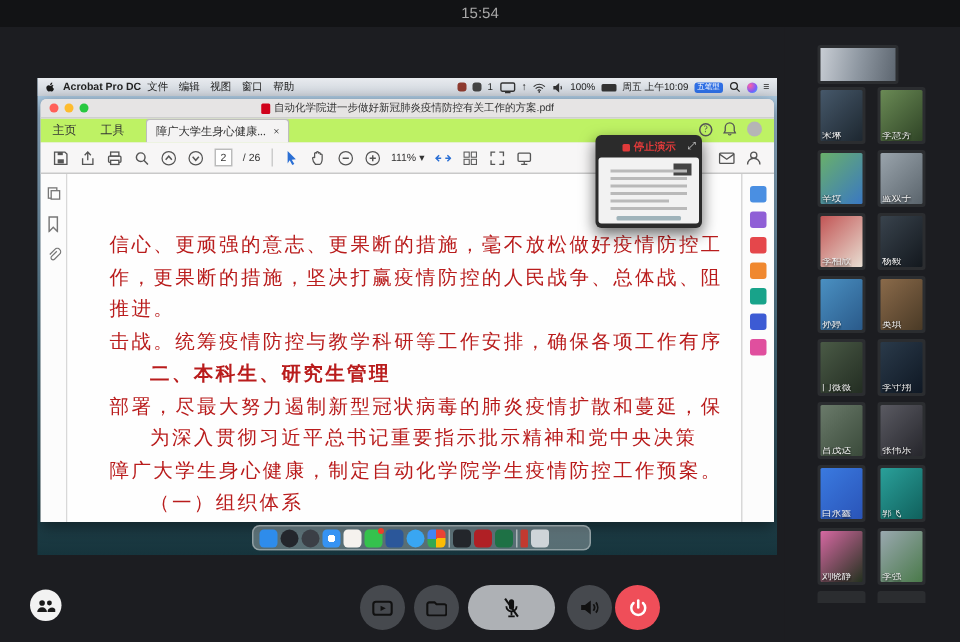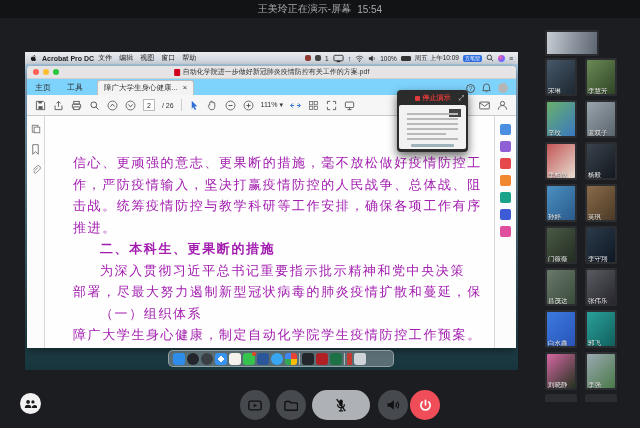--- a/index.html
+++ b/index.html
@@ -35,21 +35,21 @@
     display:flex; flex-direction:column; overflow:hidden; }
   .titlebar { height:13px; background:#e6e4e4; border-bottom:1px solid #cfcfcf;
     display:flex; align-items:center; position:relative; }
   .lights { display:flex; gap:4px; margin-left:6px; }
   .light { width:6px; height:6px; border-radius:50%; }
   .l-red{background:#ff5f57}.l-yel{background:#febc2e}.l-grn{background:#28c840}
   .wtitle { position:absolute; left:50%; transform:translateX(-50%); display:flex; align-items:center;
     gap:3px; font-size:7px; color:#333; white-space:nowrap; }
   .pdfchip { width:6px; height:7px; background:#d0021b; border-radius:1px; }
 
-  .tabrow { height:16px; background:#7dd3fc; display:flex; align-items:flex-end; font-size:8px; color:#333; }
+  .tabrow { height:16px; background:#bef264; display:flex; font-size:8px; color:#333;font-family:Liberation Serif, serif; }
   .tabbtn { padding:0 8px; line-height:15px; }
   .doctab { background:#f4f3f3; border:1px solid #bdbdbd; border-bottom:none; border-radius:3px 3px 0 0;
     margin-left:6px; padding:0 6px; line-height:14px; display:flex; gap:5px; align-items:center;
     font-size:7.5px; max-width:120px; white-space:nowrap; }
   .tab-right { margin-left:auto; display:flex; align-items:center; gap:7px; margin-right:8px; padding-bottom:2px; }
   .helpc { width:9px; height:9px; border:1px solid #555; border-radius:50%; font-size:6.5px;
     display:flex; align-items:center; justify-content:center; color:#555; }
   .avatarc { width:10px; height:10px; border-radius:50%; background:#b5b5b5; }
 
   .toolbar { height:21px; background:#f7f6f6; border-bottom:1px solid #c9c9c9;
@@ -63,21 +63,21 @@
 
   .wbody { flex:1; display:flex; overflow:hidden; }
   .leftrail { width:18px; background:#fcfcfc; border-right:1px solid #d8d8d8;
     display:flex; flex-direction:column; align-items:center; gap:10px; padding-top:8px; }
   .main { flex:1; background:#fefefe; position:relative; overflow:hidden; }
   .rightrail { width:22px; background:#fcfcfc; border-left:1px solid #d8d8d8;
     display:flex; flex-direction:column; align-items:center; gap:6px; padding-top:8px; }
   .rtool { width:11px; height:11px; border-radius:2px; }
 
   .docpage { position:absolute; inset:0; background:#fefefe; padding:36px 28px 0 28px;
-    font-family:"Liberation Serif", serif; color:#a21caf; }
+    font-family:"Liberation Serif", serif; color:#b91c1c; }
   .dline { font-size:13px; letter-spacing:1.6px; line-height:21.5px; white-space:nowrap; }
   .dline.heading { font-weight:bold; padding-left:27px; }
   .dline.indent { padding-left:27px; }
   .dline.sub { padding-left:27px; }
 
   
   .dock { position:absolute; left:143px; bottom:3px; width:226px; height:17px;
     background:rgba(255,255,255,.28); border:1px solid rgba(255,255,255,.35); border-radius:5px;
     display:flex; align-items:center; gap:2px; padding:0 4px; }
   .dicon { width:12px; height:12px; border-radius:3px; position:relative; flex:0 0 auto; }
@@ -127,21 +127,20 @@
   .micpill { position:absolute; top:390px; left:312px; width:58px; height:30px; border-radius:15px;
     background:#aeb1b5; display:flex; align-items:center; justify-content:center; }
   .endbtn { background:#ef4e59; }
 </style>
 </head>
 <body>
 
 <div id="app">
 
   <div class="topbar">
-    <span>王美玲正在演示-屏幕</span>
     <span>15:54</span>
   </div>
 
   <div class="screen">
 
     <div class="menubar">
       <svg width="7" height="8" viewBox="0 0 16 16">
           <path fill="#1a1a1a" d="M11 1c-1 .1-2 .7-2.5 1.5-.5.7-.9 1.7-.7 2.6 1 0 2-.6 2.6-1.4.5-.7.9-1.7.6-2.7zM11.3 5.4c-1.4 0-2 .8-2.9.8-.9 0-1.9-.8-3-.8C3.9 5.4 2 6.7 2 9.3c0 2.6 1.9 5.6 3.4 5.6.9 0 1.2-.6 2.5-.6s1.6.6 2.5.6c1.5 0 3.2-3 3.2-4.3-1.2-.6-2-1.6-2-2.9 0-1.1.6-1.9 1.4-2.4-.6-.6-1.2-.9-1.7-.9z"></path>
         </svg>
       <span class="appname">Acrobat Pro DC</span>
@@ -299,28 +298,28 @@
           <svg width="10" height="10" viewBox="0 0 16 16">
               <path d="M11 4 5.5 9.5a2 2 0 1 0 3 3L14 7a3.5 3.5 0 0 0-5-5L3.5 7.5" fill="none" stroke="#777" stroke-width="1.3"></path>
             </svg>
         </div>
 
         <div class="main">
           <div class="docpage">
             <div>
 
             <div class="dline body">信心、更顽强的意志、更果断的措施，毫不放松做好疫情防控工</div>
-                <div class="dline body">作，严防疫情输入，坚决打赢疫情防控的人民战争、总体战、阻</div>
+                <div class="dline body">作，更果断的措施，坚决打赢疫情防控的人民战争、总体战、阻</div>
+                <div class="dline body">推进。</div>
                 <div class="dline body">击战。统筹疫情防控与教学科研等工作安排，确保各项工作有序</div>
-                <div class="dline body">推进。</div>
-                <div class="dline heading">二、本科生、更果断的措施</div>
+                <div class="dline heading">二、本科生、研究生管理</div>
+                <div class="dline body">部署，尽最大努力遏制新型冠状病毒的肺炎疫情扩散和蔓延，保</div>
                 <div class="dline indent">为深入贯彻习近平总书记重要指示批示精神和党中央决策</div>
-                <div class="dline body">部署，尽最大努力遏制新型冠状病毒的肺炎疫情扩散和蔓延，保</div>
+                <div class="dline body">障广大学生身心健康，制定自动化学院学生疫情防控工作预案。</div>
                 <div class="dline sub">（一）组织体系</div>
-                <div class="dline body">障广大学生身心健康，制定自动化学院学生疫情防控工作预案。</div>
               </div>
           </div>
         </div>
 
         <div class="rightrail">
 
         <span class="rtool" style="background: rgb(74, 143, 226);"></span>
             <span class="rtool" style="background: rgb(143, 95, 214);"></span>
             <span class="rtool" style="background: rgb(229, 71, 75);"></span>
             <span class="rtool" style="background: rgb(240, 136, 47);"></span>

